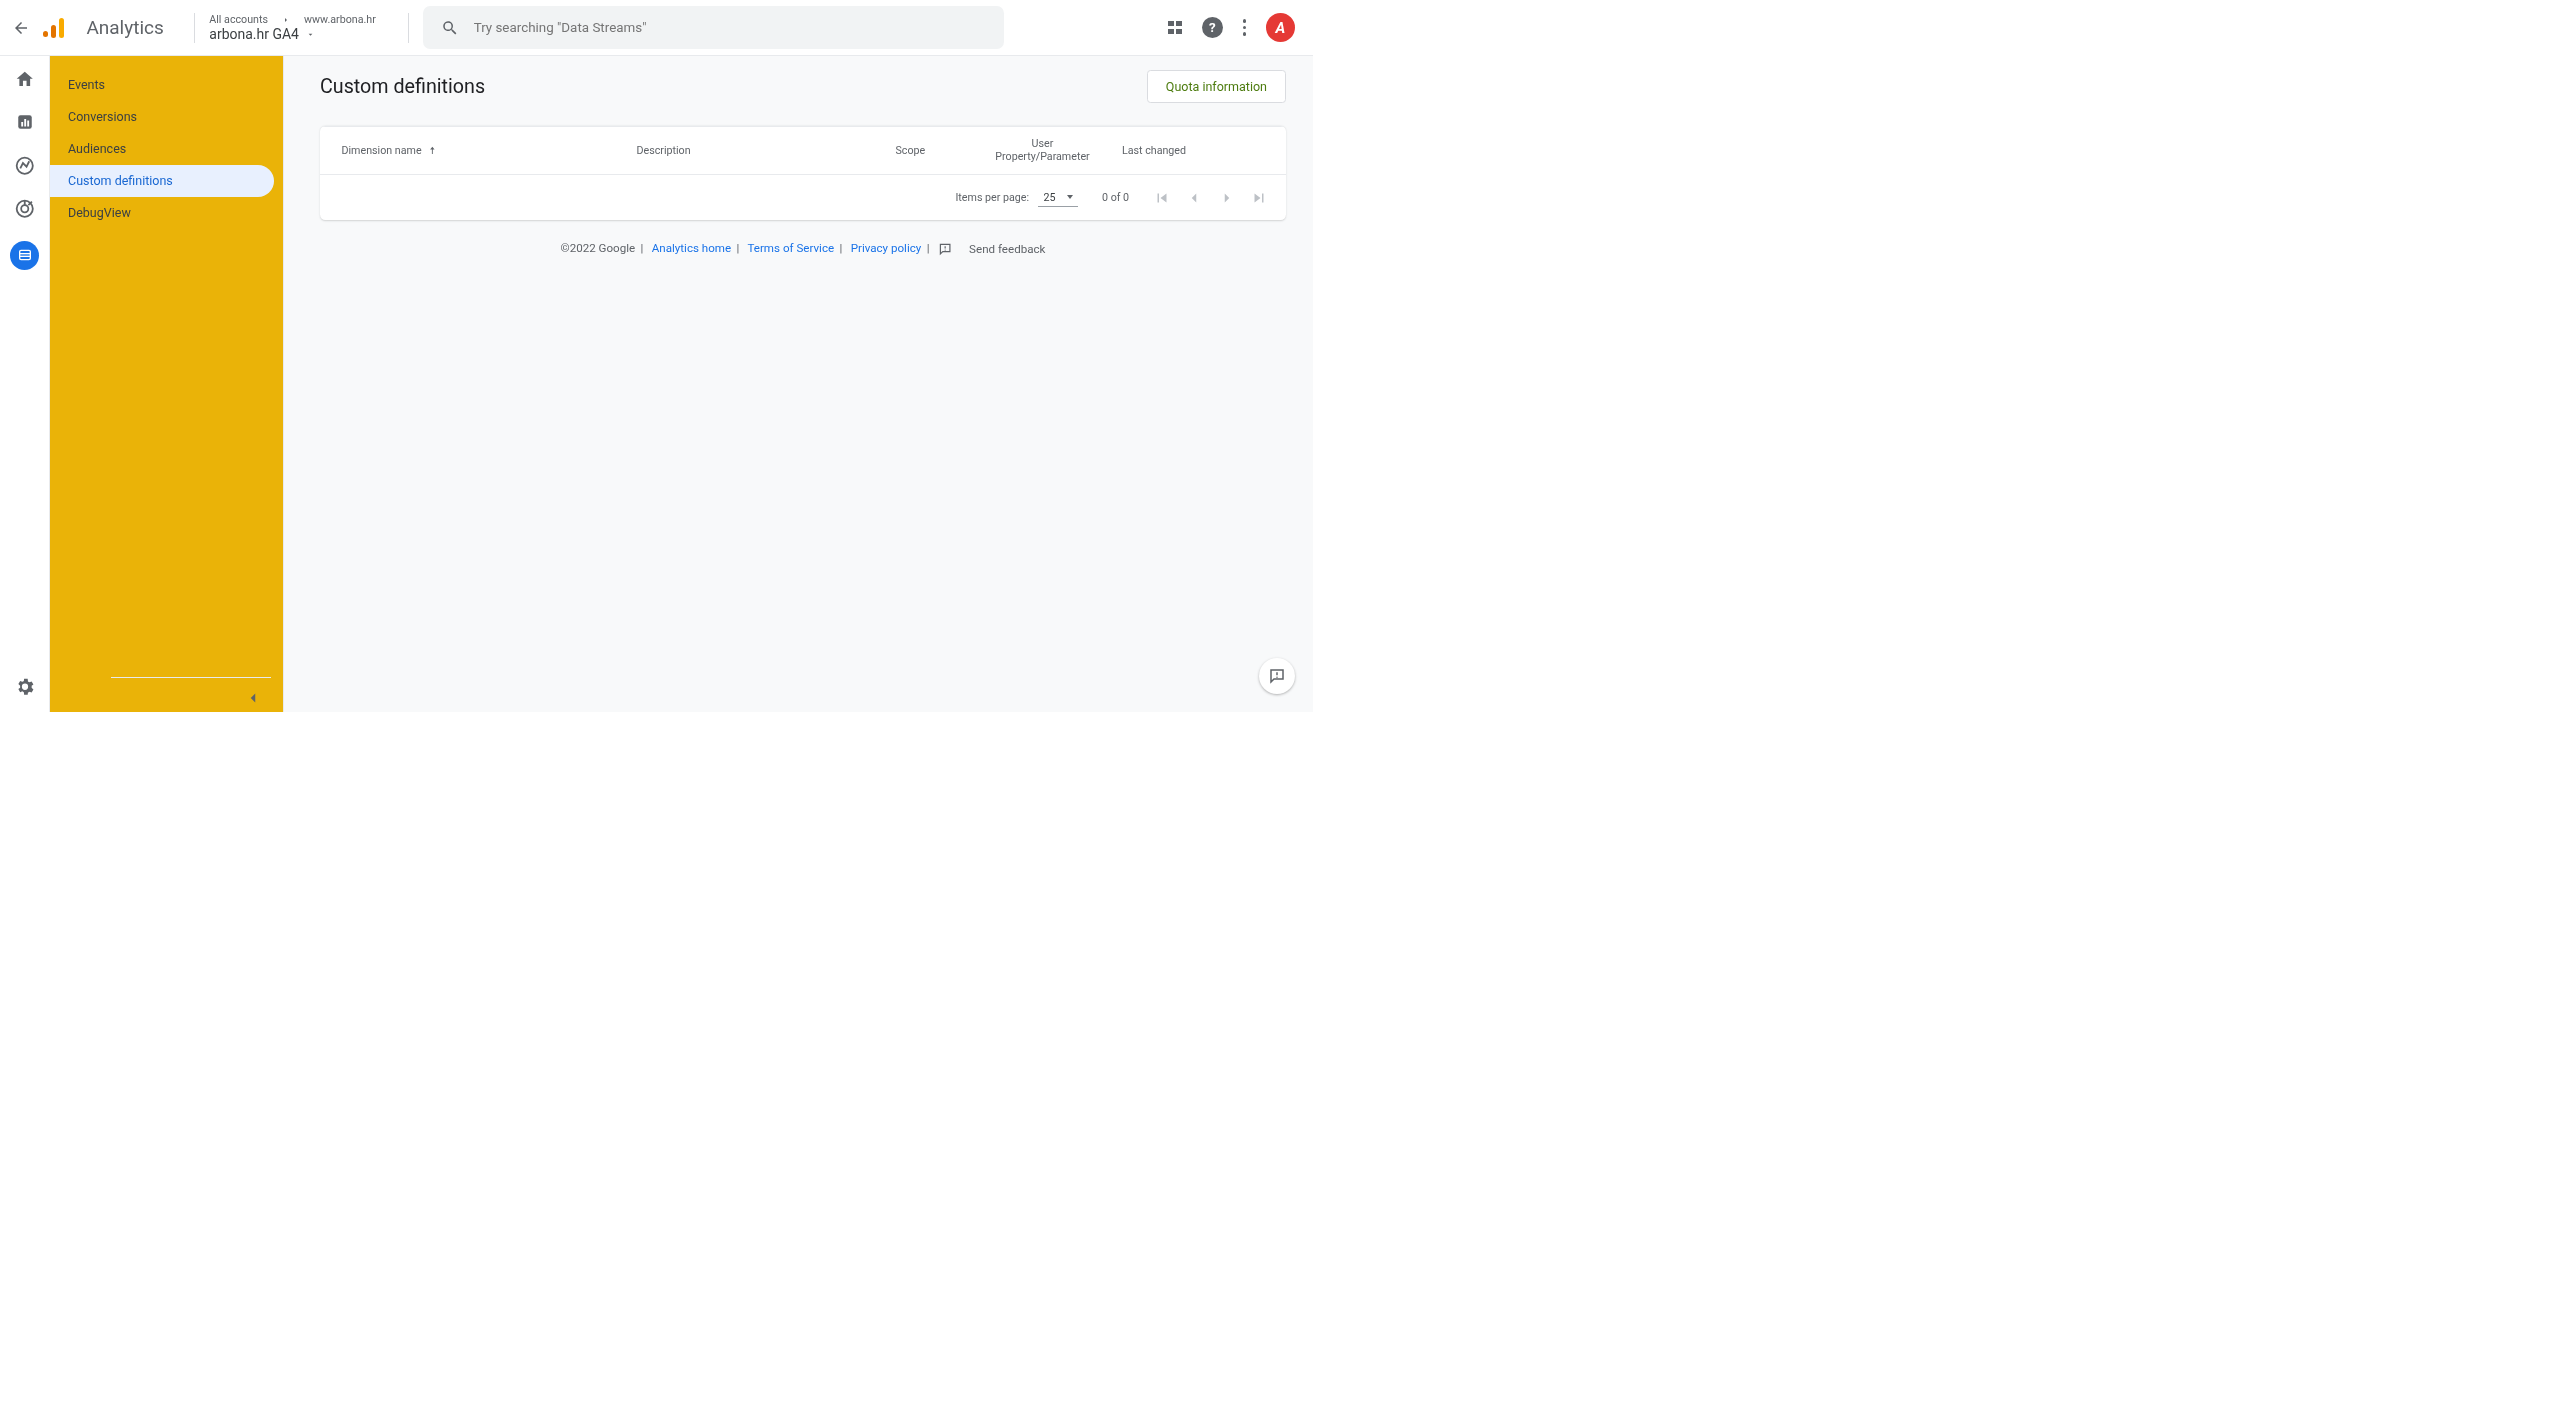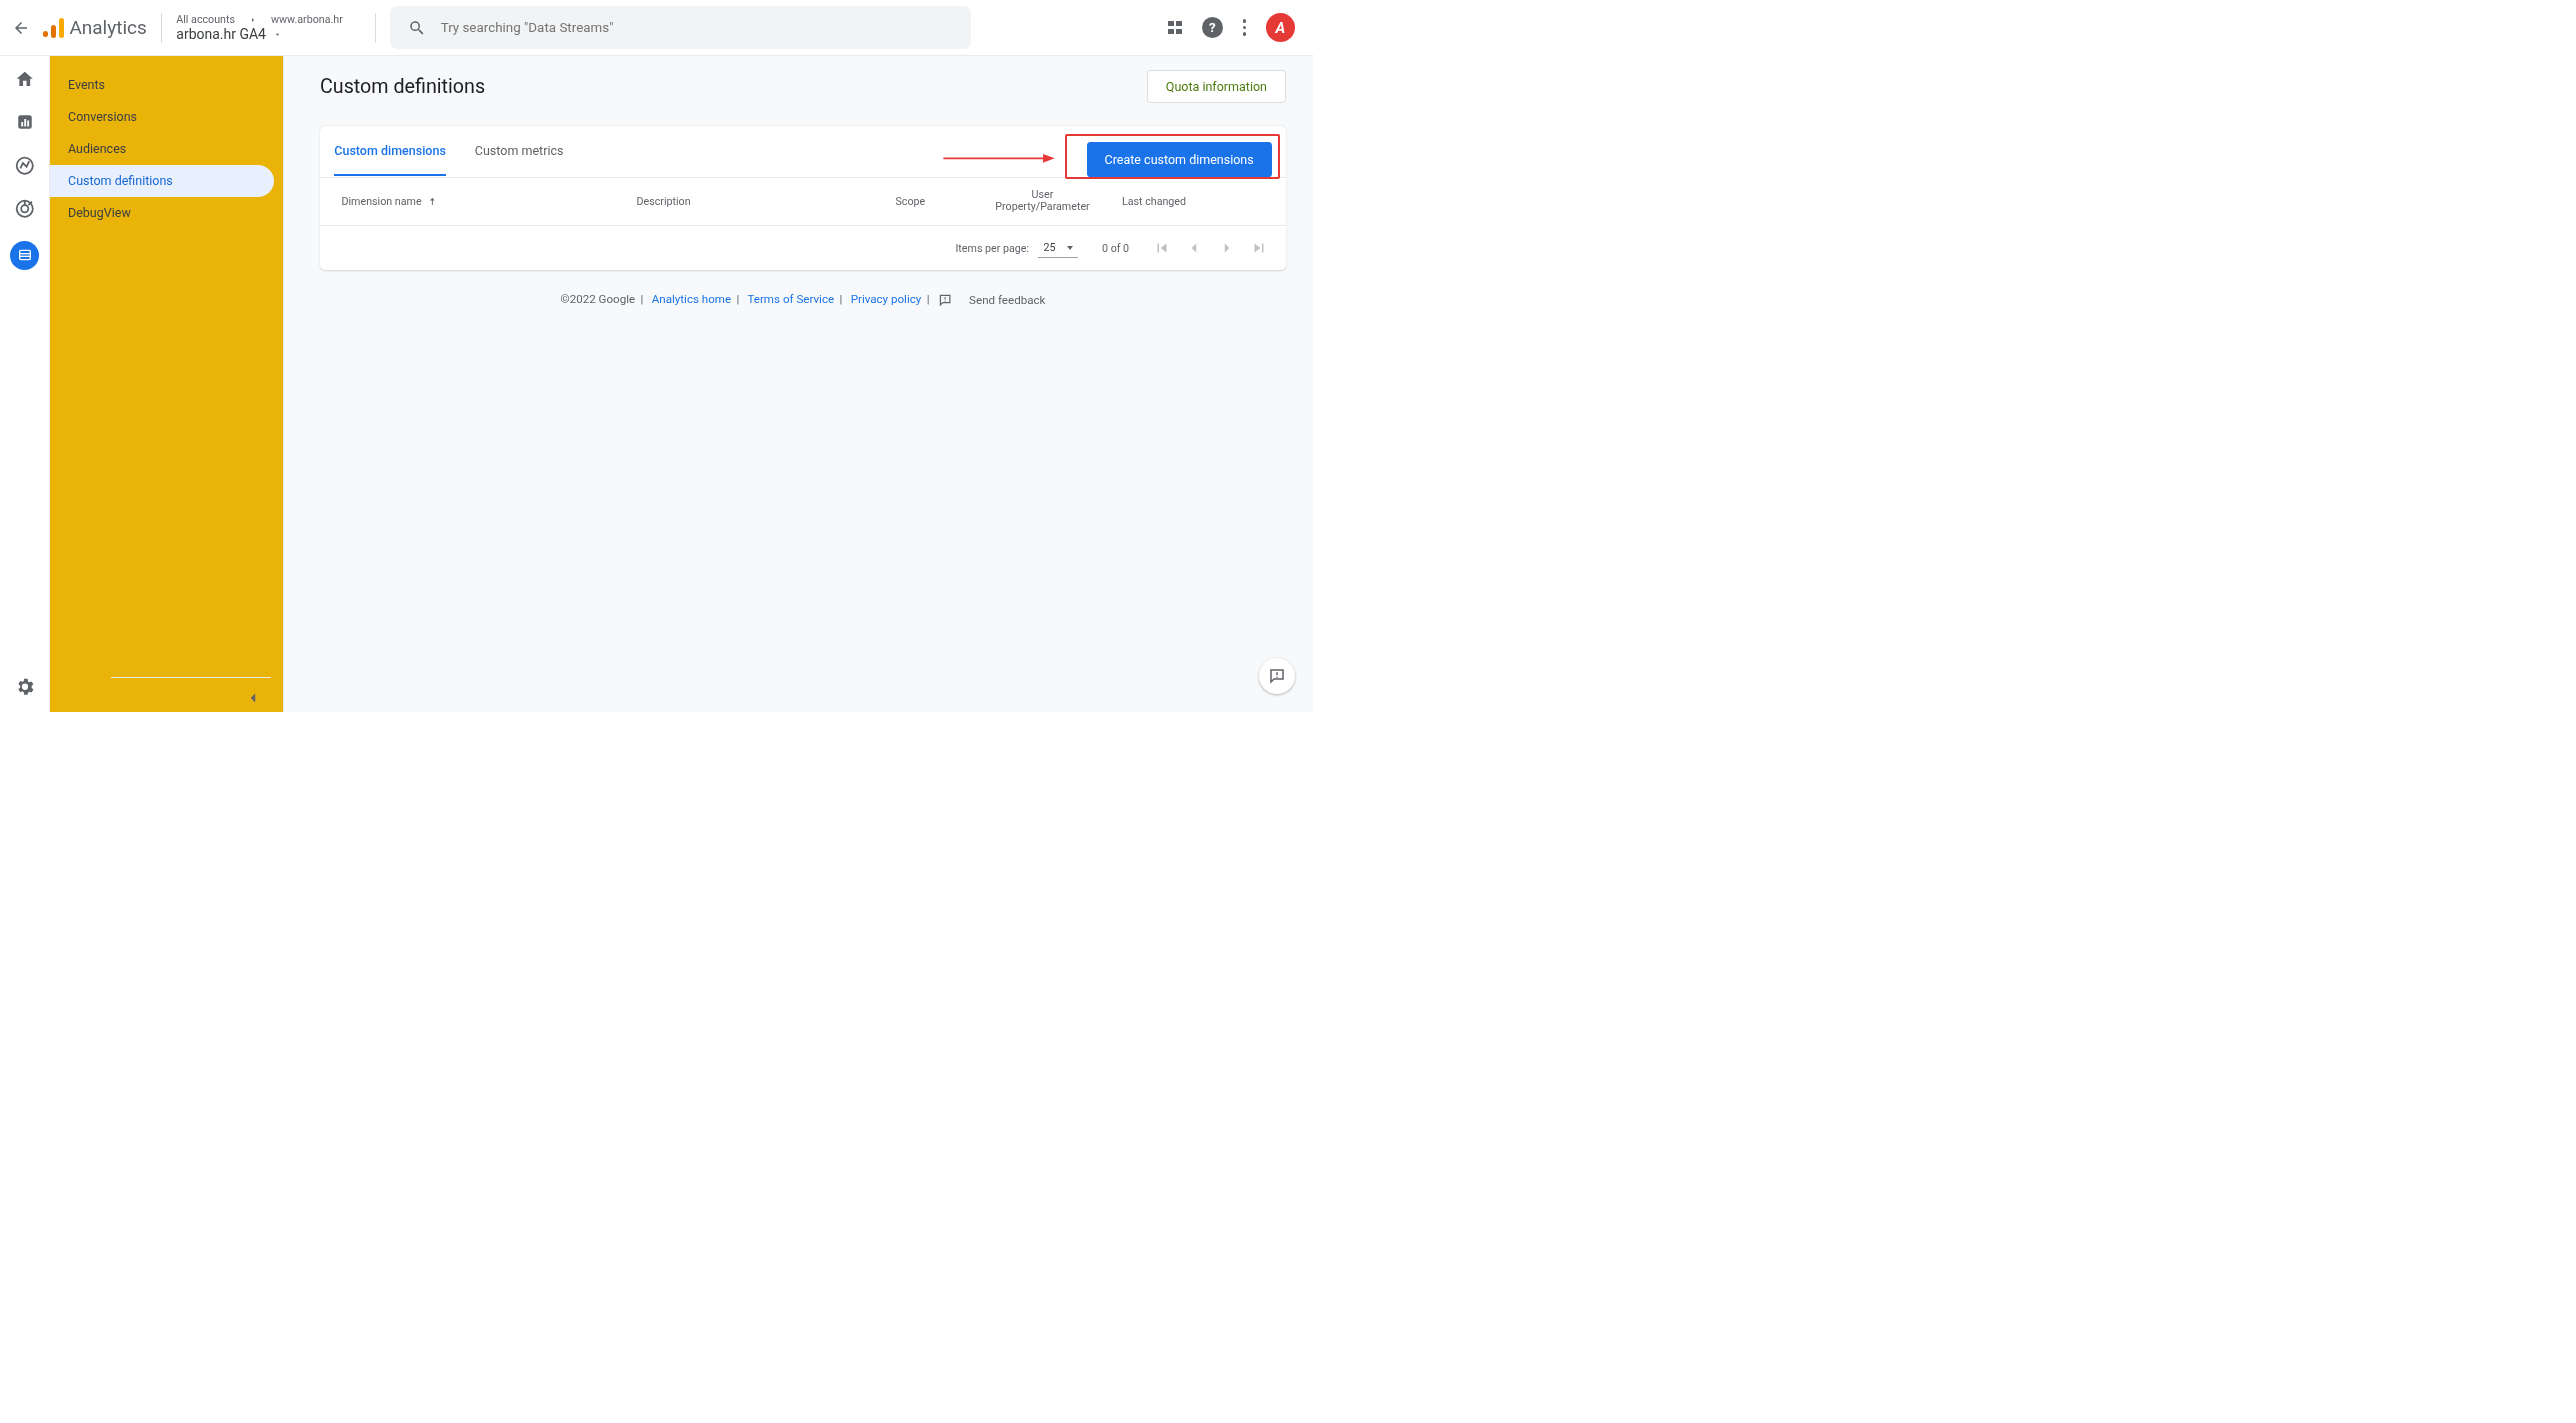--- a/index.html
+++ b/index.html
@@ -1,19 +1,19 @@
 <!DOCTYPE html>
 <html style="font-size:14.3px"><head>
 <meta charset="utf-8">
 <style>
   *{box-sizing:border-box;margin:0;padding:0;font-family:'Google Sans',Roboto,Arial,sans-serif}
   body{width:1313px;height:712px;background:#fff;overflow:hidden;color:#202124}
   .top-bar{height:56px;display:flex;align-items:center;border-bottom:0.9px solid #e8eaed;padding:0 10.7px;position:relative}
   .back-arrow{width:21.5px;height:21.5px;display:flex;align-items:center;justify-content:center;margin-right:10.7px}
-  .ga-logo{display:flex;gap:5px;}
+  .ga-logo{display:flex;gap:22px;margin-right:16px}
   .ga-icon{width:21.5px;height:21.5px;position:relative}
   .ga-bar1{position:absolute;left:0;bottom:0.9px;width:5.4px;height:5.4px;background:#e37400;border-radius:50%}
   .ga-bar2{position:absolute;left:8px;bottom:0;width:5.4px;height:12.5px;background:#e37400;border-radius:2.7px}
   .ga-bar3{position:absolute;left:16px;bottom:0;width:5.4px;height:19.7px;background:#f9ab00;border-radius:2.7px}
   .analytics-word{font-size:19px;color:#5f6368;font-weight:400}
   .vsep{width:0.9px;height:30px;background:#dadce0;margin:0 14.3px}
   .property-block{display:flex;flex-direction:column;margin-right:18px}
   .crumb-row{display:flex;align-items:center;font-size:10.7px;color:#5f6368;gap:14px}
   .prop-row{display:flex;align-items:center;gap:7.2px}
   .prop-name{font-size:14px;color:#3c4043}
@@ -204,32 +204,20 @@
       </div>
   </div>
 
   <div class="content">
     <div class="page-header">
       <h1 class="page-title">Custom definitions</h1>
       <button class="quota-btn">Quota information</button>
     </div>
 
     <div class="card">
-      <div class="card-header">
-        <div class="tabs">
-          <div class="tab active">Custom dimensions</div>
-          <div class="tab">Custom metrics</div>
-        </div>
-        <button class="create-btn">Create custom dimensions</button>
-        <div class="annot-box"></div>
-        <svg class="annot-arrow" viewBox="0 0 125 12">
-          <line x1="0" y1="6" x2="115" y2="6" stroke="#e53935" stroke-width="2"></line>
-          <polygon points="125,6 112,1 112,11" fill="#e53935"></polygon>
-        </svg>
-      </div>
       <div class="tab-line"></div>
 
       <div class="table-head">
         <div class="th name">
           <span>Dimension name</span>
           <svg width="10.7" height="10.7" viewBox="0 0 24 24">
               <path fill="#5f6368" d="M12 4l-5 6h10zM11 10h2v10h-2z"></path>
             </svg>
         </div>
         <div class="th desc">

